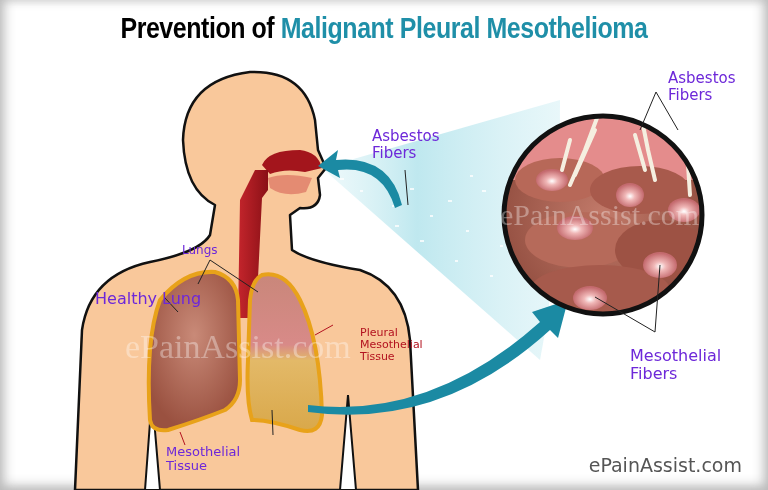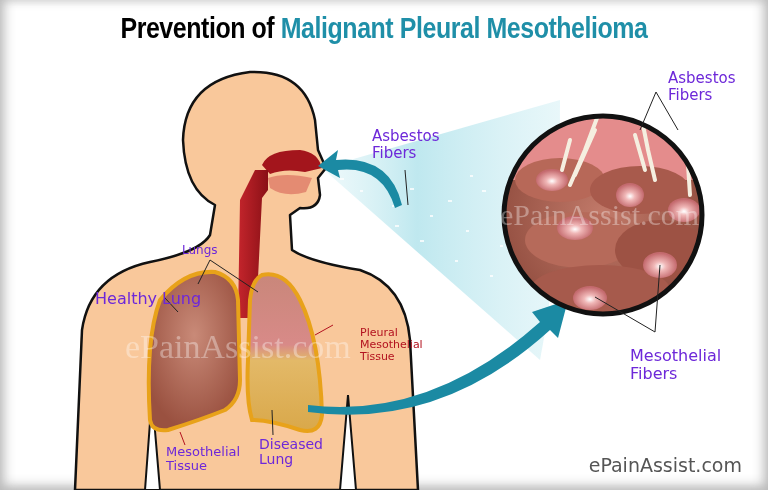--- a/index.html
+++ b/index.html
@@ -161,24 +161,20 @@
     <div>Pleural</div>
     <div>Mesothelial</div>
     <div>Tissue</div>
   </div>
 
   <div class="lbl bold" style="left:166px; top:445px; font-size:13px;">
     <div>Mesothelial</div>
     <div>Tissue</div>
   </div>
 
-  <div class="lbl" style="left:259px; top:437px; font-size:14px;">
-    <div>Diseased</div>
-    <div>Lung</div>
-  </div>
 
   <div class="lbl" style="left:630px; top:347px; font-size:16px;">
     <div>Mesothelial</div>
     <div>Fibers</div>
   </div>
 
   <div class="brand">ePainAssist.com</div>
 </div>
 
 </body></html>

